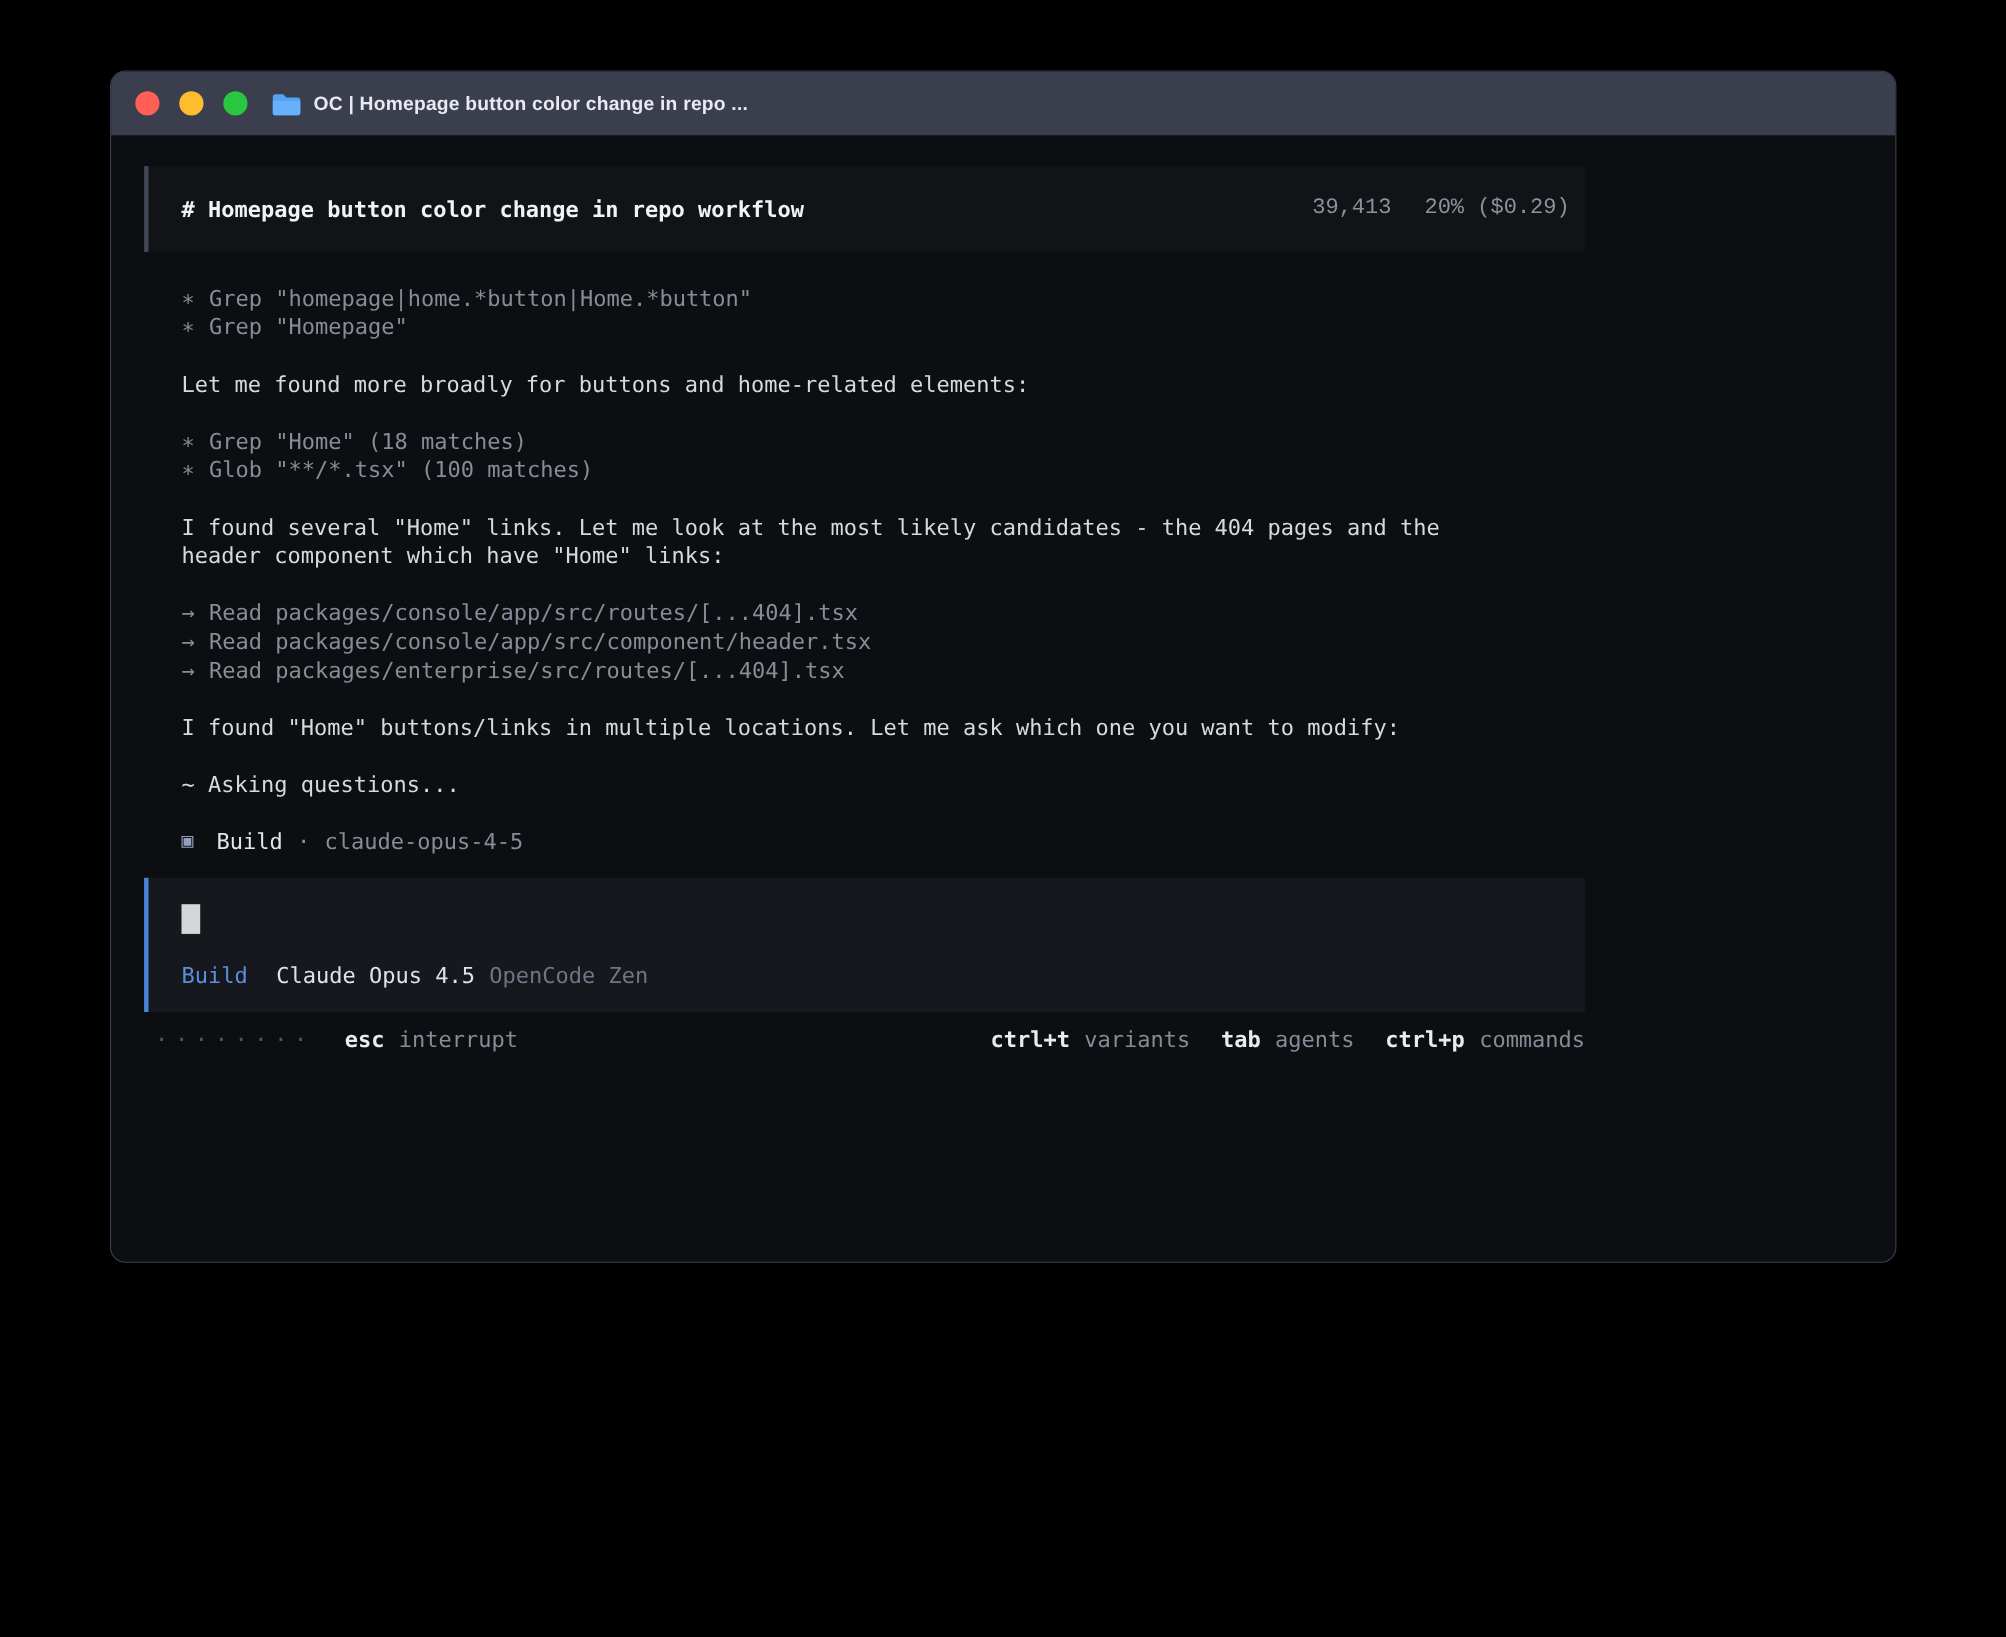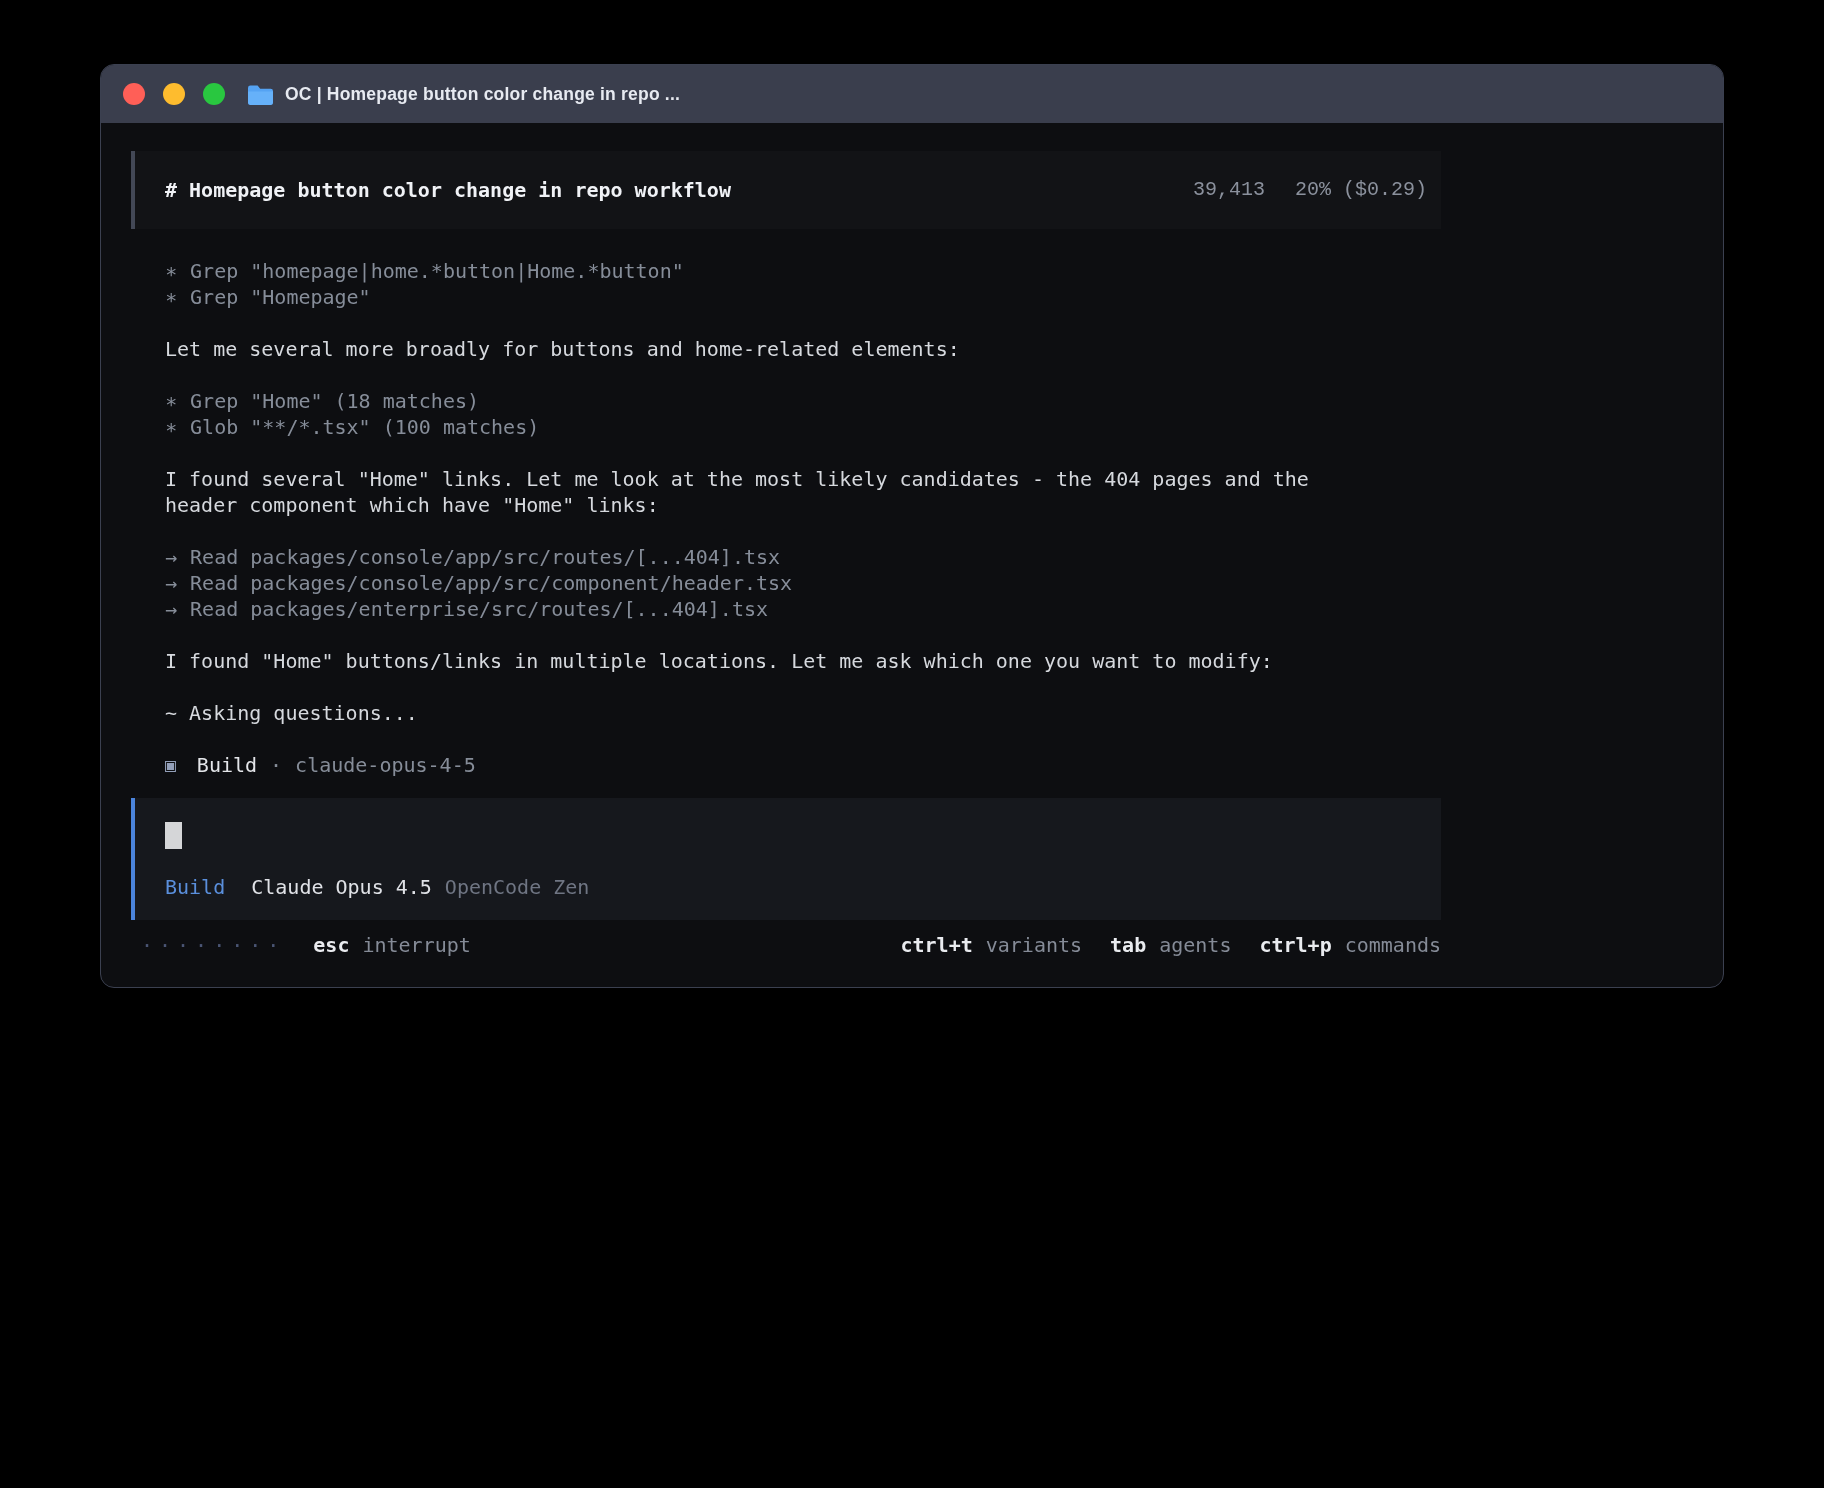--- a/index.html
+++ b/index.html
@@ -1,20 +1,20 @@
 <!DOCTYPE html>
 <html><head>
 <meta charset="utf-8">
 <style>
   * { margin: 0; padding: 0; box-sizing: border-box; }
   html, body { width: 1824px; height: 1488px; background: #000; overflow: hidden; }
   body { position: relative; font-family: "DejaVu Sans Mono", monospace; }
 
   .window {
-    position: absolute; left: 100px; top: 64px; width: 1624px; height: 924px;
+    position: absolute; left: 100px; top: 64px; width: 1624px; height: 1084px;
     background: #0d0e11; border: 1px solid #3b4050; border-radius: 14px;
     overflow: hidden; display: flex; flex-direction: column; justify-content: center;
   }
 
   
   .titlebar {
     height: 58px; flex: 0 0 58px; background: #3a3e4d;
     display: flex; align-items: center; padding: 0 22px;
     font-family: "Liberation Sans", sans-serif;
   }
@@ -116,21 +116,21 @@
 
 
       <div class="chat">
 
 
         <div class="group">
           <div class="line dim"><span class="pfx">∗</span><span>Grep "homepage|home.*button|Home.*button"</span></div>
           <div class="line dim"><span class="pfx">∗</span><span>Grep "Homepage"</span></div>
         </div>
 
-        <div class="para">Let me several more broadly for buttons and home-related elements:</div>
+        <div class="para">Let me found more broadly for buttons and home-related elements:</div>
 
         <div class="group">
           <div class="line dim"><span class="pfx">∗</span><span>Grep "Home" (18 matches)</span></div>
           <div class="line dim"><span class="pfx">∗</span><span>Glob "**/*.tsx" (100 matches)</span></div>
         </div>
 
         <div class="group">
           <div class="line">I found several "Home" links. Let me look at the most likely candidates - the 404 pages and the</div>
           <div class="line">header component which have "Home" links:</div>
         </div>

